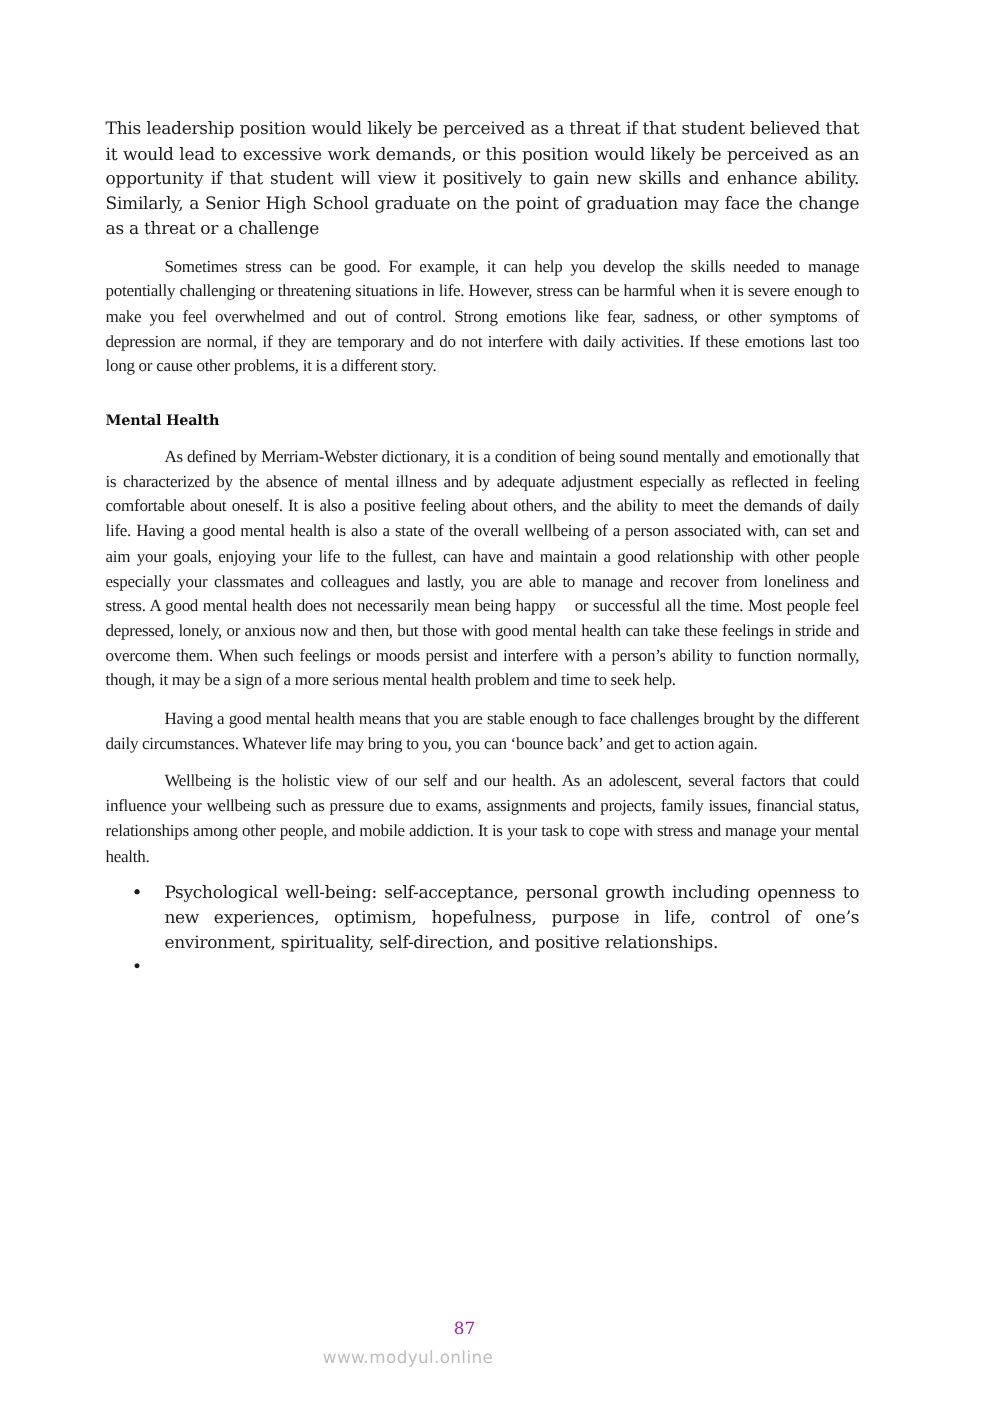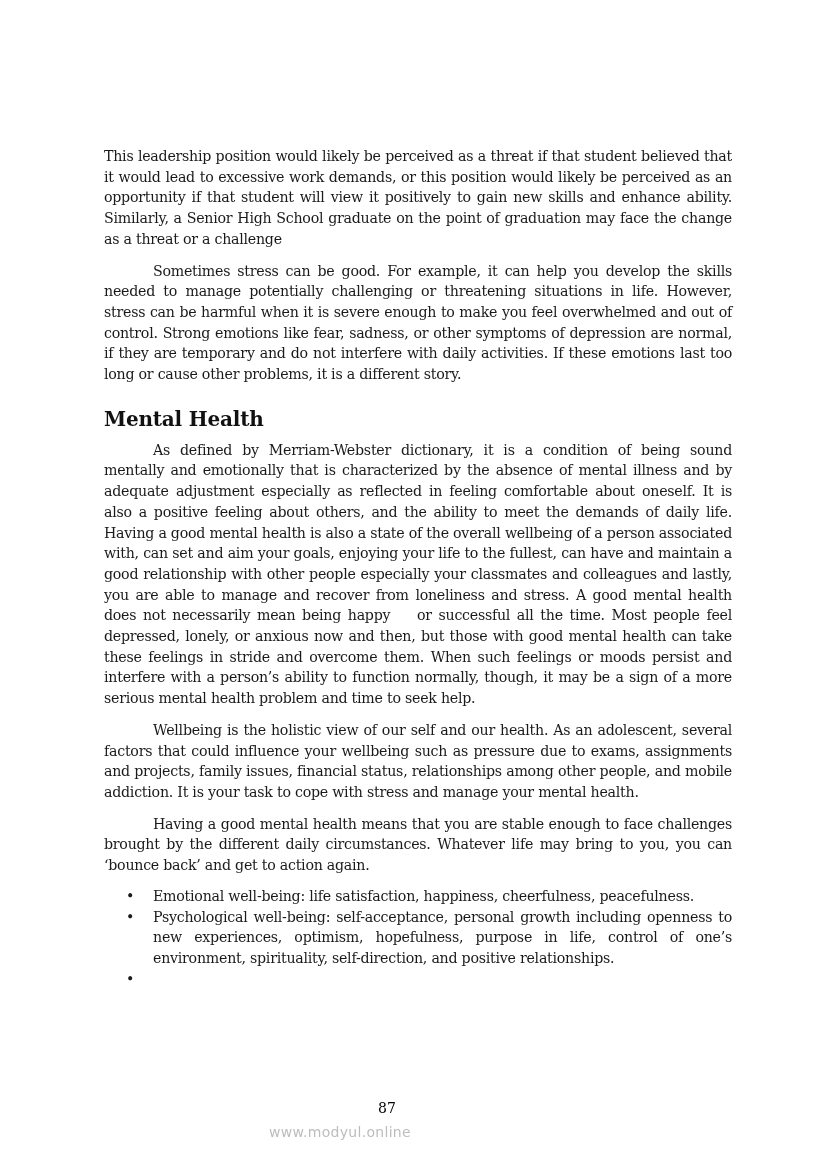--- a/index.html
+++ b/index.html
@@ -1,62 +1,60 @@
 <!DOCTYPE html>
 <html><head>
 <meta charset="utf-8">
 <style>
   html, body { margin: 0; padding: 0; background: #ffffff; }
   body { width: 826px; height: 1169px; position: relative; overflow: hidden; }
   .page {
-    position: absolute; left: 104px; top: 98px; width: 628px;
+    position: absolute; left: 88px; top: 98px; width: 628px;
     font-family: "DejaVu Serif", "Liberation Serif", serif;
     font-size: 14.2px; line-height: 20.7px; color: #1a1a1a;
     letter-spacing: -0.25px;
-    margin-top: 48px;
   }
   p { margin: 0; text-align: justify; }
-  .indent { text-indent: 49px; }
+  .indent { text-indent: 49px; font-family: Liberation Serif, serif; }
   .gap { margin-top: 11px; }
   h2 {
     font-family: "DejaVu Serif", "Liberation Serif", serif;
-    font-size: 20px; font-weight: bold; margin: 0; line-height: 22px; color: #111;
+    font-size: 12px; font-weight: bold; margin: 0; line-height: 22px; color: #111;
     letter-spacing: -0.2px;
   }
   .h-mh { margin-top: 23px; margin-bottom: 10px; }
   .h-mhi { margin-top: 12px; margin-bottom: 9px; }
   ul { list-style: none; margin: 10px 0 0 0; padding: 0; }
   li { position: relative; padding-left: 49px; text-align: justify; }
   li .bullet { position: absolute; left: 22px; top: 0; }
   .footer-num {
     position: absolute; top: 1100px; left: 0; width: 774px; text-align: center;
-    font-family: "DejaVu Serif", "Liberation Serif", serif; font-size: 14px; color: #000000;
+    font-family: "DejaVu Serif", "Liberation Serif", serif; font-size: 14px; color: #a21caf;
   }
   .watermark {
     position: absolute; top: 1124px; left: 0; width: 680px; text-align: center;
     font-family: "DejaVu Sans", "Liberation Sans", sans-serif; font-size: 14px; color: #bdbdbd;
     letter-spacing: 0.3px;
   }
 </style>
 </head>
 <body>
 
 <div class="page">
   <p>This leadership position would likely be perceived as a threat if that student believed that it would lead to excessive work demands, or this position would likely be perceived as an opportunity if that student will view it positively to gain new skills and enhance ability.  Similarly, a Senior High School graduate on the point of graduation may face the change as a threat or a challenge</p>
   <p class="indent gap">Sometimes stress can be good. For example, it can help you develop the skills needed to manage potentially challenging or threatening situations in life. However, stress can be harmful when it is severe enough to make you feel overwhelmed and out of control. Strong emotions like fear, sadness, or other symptoms of depression are normal, if they are temporary and do not interfere with daily activities. If these emotions last too long or cause other problems, it is a different story.</p>
 
   <h2 class="h-mh">Mental Health</h2>
   <p class="indent" style="white-space: pre-wrap;">As defined by Merriam-Webster dictionary, it is a condition of being sound mentally and emotionally that is characterized by the absence of mental illness and by adequate adjustment especially as reflected in feeling comfortable about oneself. It is also a positive feeling about others, and the ability to meet the demands of daily life. Having a good mental health is also a state of the overall wellbeing of a person associated with, can set and aim your goals, enjoying your life to the fullest, can have and maintain a good relationship with other people especially your classmates and colleagues and lastly, you are able to manage and recover from loneliness and stress. A good mental health does not necessarily mean being happy    or successful all the time. Most people feel depressed, lonely, or anxious now and then, but those with good mental health can take these feelings in stride and overcome them. When such feelings or moods persist and interfere with a person’s ability to function normally, though, it may be a sign of a more serious mental health problem and time to seek help.</p>
+  <p class="indent gap">Having a good mental health means that you are stable enough to face challenges brought by the different daily circumstances. Whatever life may bring to you, you can ‘bounce back’ and get to action again.</p>
   <p class="indent gap">Wellbeing is the holistic view of our self and our health. As an adolescent, several factors that could influence your wellbeing such as pressure due to exams, assignments and projects, family issues, financial status, relationships among other people, and mobile addiction. It is your task to cope with stress and manage your mental health.</p>
-  <p class="indent gap">Having a good mental health means that you are stable enough to face challenges brought by the different daily circumstances. Whatever life may bring to you, you can ‘bounce back’ and get to action again.</p>
 
   <ul>
     <li>
       <span class="bullet">•</span>
-      <span>Emotional well-being: life satisfaction, happiness, cheerfulness, peacefulness.</span>
     </li>
     <li>
       <span class="bullet">•</span>
       <span>Psychological well-being: self-acceptance, personal growth including openness to new experiences, optimism, hopefulness, purpose in life, control of one’s environment, spirituality, self-direction, and positive relationships.</span>
     </li>
     <li>
       <span class="bullet">•</span>
     </li>
   </ul>
 </div>

